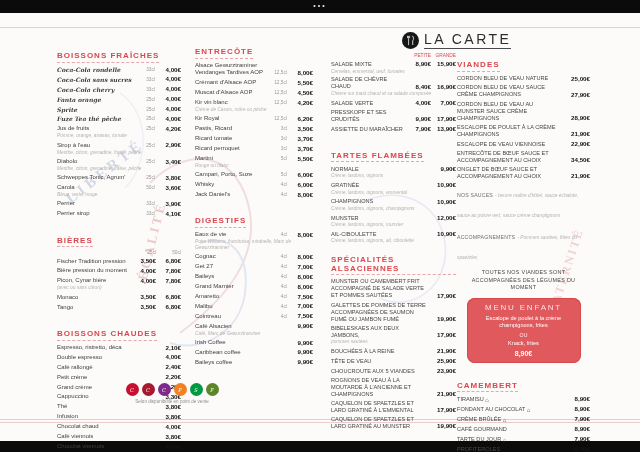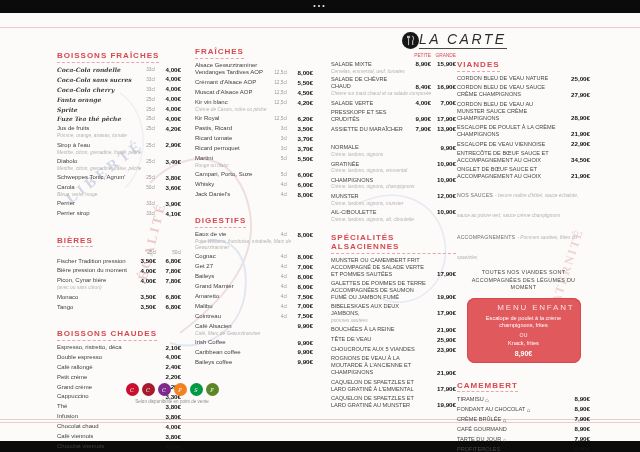--- a/index.html
+++ b/index.html
@@ -10,21 +10,21 @@
   .rule-top{top:14px;}
   .rule-b1{top:406px;}
   .rule-b2{top:409px;}
   
   .wm-sketch{position:absolute;left:0;top:0;z-index:0;opacity:.55;}
   .wm-word{position:absolute;z-index:0;font-family:"Liberation Serif",serif;font-weight:bold;}
   .w1{left:58px;top:150px;transform:rotate(-38deg);color:#9aa8c7;opacity:.42;font-size:15px;letter-spacing:4px;}
   .w2{left:112px;top:220px;transform:rotate(-76deg);color:#dc9094;opacity:.48;font-size:13px;letter-spacing:3px;}
   .w3{left:516px;top:255px;transform:rotate(-72deg);color:#dc9094;opacity:.38;font-size:12px;letter-spacing:2px;}
   
-  .la-carte{position:absolute;left:402px;top:18px;display:flex;align-items:center;z-index:2;font-style:italic;}
+  .la-carte{position:absolute;left:402px;top:18px;display:flex;align-items:center;gap:5px;z-index:2;}
   .logo-circle{width:17px;height:17px;display:block;}
   .brand-title{font-size:14px;letter-spacing:2.5px;color:#2d2d2d;border-bottom:1.5px solid #4a4a4a;padding-bottom:1px;font-weight:500;}
   
   .col{position:absolute;z-index:2;}
   .c1{left:57px;top:31px;width:124px;}
   .c2{left:195px;top:27px;width:118px;}
   .c3{left:331px;top:40px;width:125px;}
   .c4{left:457px;top:40px;width:133px;}
   .menu-section{margin-bottom:11px;}
   .sec-head{margin-bottom:3px;}
@@ -45,21 +45,21 @@
   .colhead .ch{flex:0 0 25px;text-align:right;font-size:4.8px;line-height:1.2;}
   .colhead.gray .ch{color:#9a9a9a;}
   .colhead.red .ch{color:#d9484f;}
   .fm{font-size:6px;color:#3c3c3c;margin-left:1.5px;line-height:1;}
   .note-row{margin:2px 0;line-height:1.25;}
   .nr-label{font-size:5.2px;color:#6e6e6e;letter-spacing:.2px;}
   .nr-text{font-size:4.8px;color:#b6b1af;font-style:italic;margin-left:2px;}
   .banner{font-size:5.4px;color:#474747;text-align:center;letter-spacing:.3px;margin:5px 2px 6px;line-height:1.4;}
   
   .menu-enfant{width:102px;margin:0 auto 9px;background:#e0595c;border-radius:8px;color:#fff;text-align:center;padding:5px 6px 6px;box-shadow:0 0 0 1px #d8494d inset;}
-  .me-title{font-size:8px;letter-spacing:1.8px;color:rgba(255,255,255,.82);margin-bottom:3px;text-align:right;}
+  .me-title{font-size:8px;letter-spacing:1.8px;color:rgba(255,255,255,.82);margin-bottom:3px;}
   .me-line{font-size:5.6px;line-height:1.35;}
   .me-ou{font-size:5.2px;margin:2px 0;color:rgba(255,255,255,.92);}
   .me-price{font-size:7px;font-weight:bold;margin-top:2.5px;}
   
   .logos{position:absolute;left:119px;top:370px;width:106px;text-align:center;z-index:2;}
   .logo-row{display:flex;justify-content:center;gap:3px;margin-bottom:3px;}
   .blogo{width:13px;height:13px;border-radius:50%;color:#fff;font-size:5px;font-style:italic;font-family:"DejaVu Serif",serif;display:flex;align-items:center;justify-content:center;flex:none;}
   .logos-caption{font-size:4.6px;color:#8d8d8d;}
 </style>
 </head>
@@ -350,21 +350,21 @@
         <span class="blogo" style="background: rgb(125, 42, 140);">C</span>
         <span class="blogo" style="background: rgb(244, 129, 32);">F</span>
         <span class="blogo" style="background: rgb(0, 154, 68);">S</span>
         <span class="blogo" style="background: rgb(92, 135, 39);">F</span>
       </div>
     <div class="logos-caption">Selon disponibilité en point de vente</div>
   </div>
 
   <div class="col c2">
     <section class="menu-section center">
-      <div class="sec-head"><span class="sec-title">FRAÎCHES</span></div>
+      <div class="sec-head"><span class="sec-title">ENTRECÔTE</span></div>
       <div>
           <div class="mi">
             <div class="mi-line">
               <span class="mi-name">Alsace Gewurztraminer Vendanges Tardives AOP</span>
               <span class="spacer"></span>
               <span class="mi-size">12,5cl</span>
               <span class="mi-price">8,00€</span>
             </div>
           </div>
           <div class="mi">
@@ -606,20 +606,21 @@
             <div class="mi-line">
               <span class="mi-name">ASSIETTE DU MARAÎCHER</span>
               <span class="spacer"></span>
               <span class="mi-price">7,90€</span>
               <span class="mi-price">13,90€</span>
             </div>
           </div>
         </div>
     </section>
     <section class="menu-section">
+      <div class="sec-head"><span class="sec-title">TARTES FLAMBÉES</span></div>
       <div>
           <div class="mi">
             <div class="mi-line">
               <span class="mi-name">NORMALE</span>
               <span class="spacer"></span>
               <span class="mi-price">9,90€</span>
             </div>
             <div class="mi-note">Crème, lardons, oignons</div>
           </div>
           <div class="mi">

